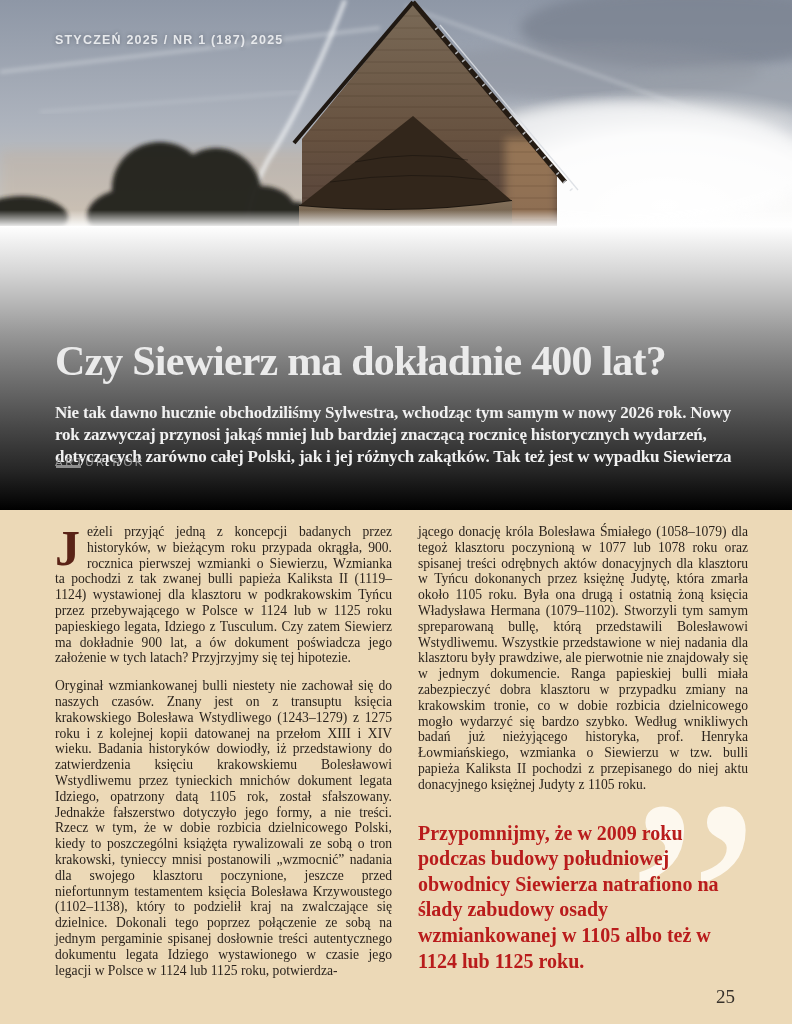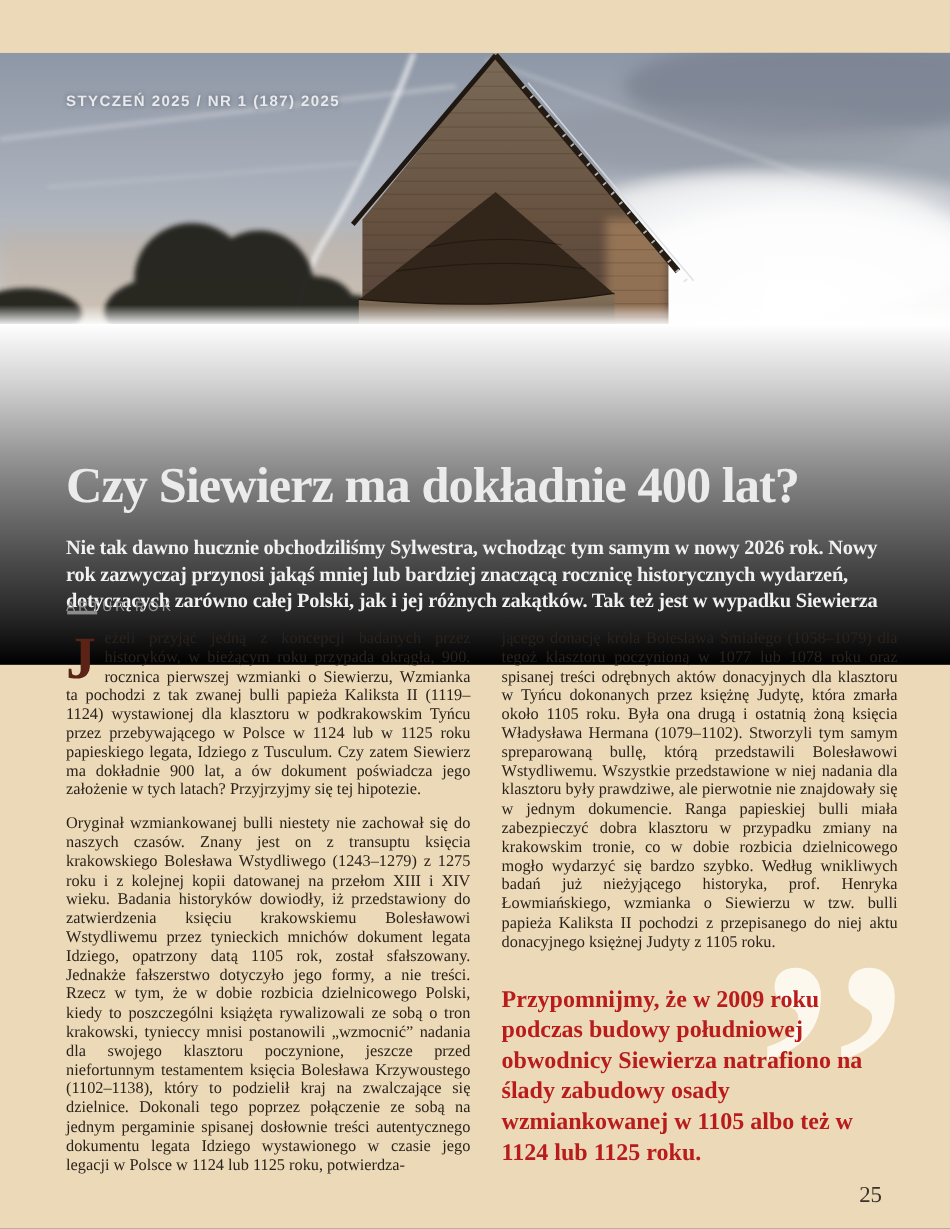--- a/index.html
+++ b/index.html
@@ -2,21 +2,21 @@
 <html lang="pl"><head>
 <meta charset="utf-8">
 <style>
   html,body{margin:0;padding:0;}
   body{width:792px;height:1024px;background:#555;}
   .page{
     position:relative;width:792px;height:1024px;overflow:hidden;
     background:#ecd9b7;font-family:"Liberation Serif",serif;
   }
   
-  .hero{position:absolute;top:0;left:0;width:639px;height:510px;margin-top:44px;}
+  .hero{position:absolute;top:0;left:0;width:639px;height:510px;}
   .hero-photo{position:absolute;top:0;left:0;width:792px;height:226px;display:block;}
   .hero-grad{
     position:absolute;top:226px;left:0;width:792px;height:284px;
     background:linear-gradient(180deg,#ffffff 0%,#efefef 6%,#d6d6d6 16%,#b4b4b4 28%,
       #979797 38%,#7d7d7d 48%,#616161 60%,#454545 72%,#262626 86%,#0b0b0b 96%,#000000 100%);
   }
   .issue-label{
     position:absolute;top:33px;left:55px;
     font-family:"Liberation Sans",sans-serif;font-size:12.5px;font-weight:600;
     letter-spacing:1.2px;color:#e7e9ec;text-shadow:0 0 4px rgba(40,45,55,.45);

